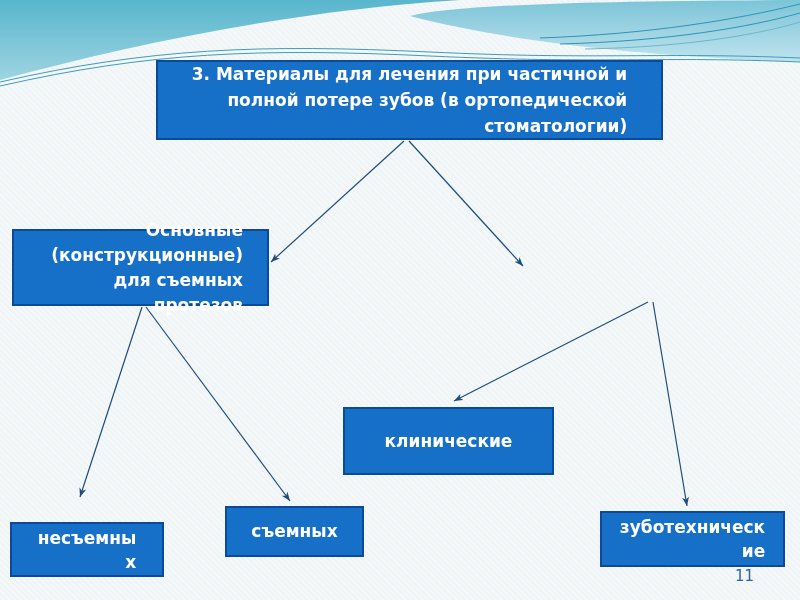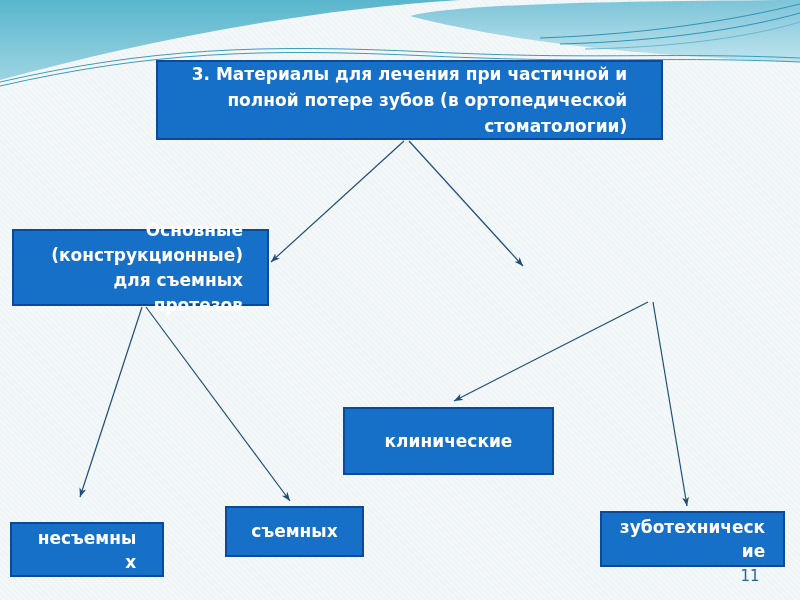--- a/index.html
+++ b/index.html
@@ -20,21 +20,21 @@
   }
   .node-title    { left:156px; top:60px;  width:507px; height:80px; line-height:26px; }
   .node-main-left{ left:12px;  top:229px; width:257px; height:77px; }
   .node-main-right{left:527px; top:238px; width:256px; height:63px; }
   .node-clinical { left:343px; top:407px; width:211px; height:68px; }
   .node-fixed    { left:10px;  top:502px; width:154px; height:55px; line-height:24px;margin-top:20px; }
   .node-removable{ left:225px; top:506px; width:139px; height:51px; }
   .node-dental   { left:600px; top:511px; width:185px; height:56px; line-height:24px; }
   .page-number {
     position:absolute; left:735px; top:567px; width:30px;
-    color:#31639c; font-size:15px; text-align:center;
+    color:#31639c; font-size:15px; 
   }
 </style>
 </head>
 <body>
 
 <div id="slide">
 
   <svg class="hdr" width="800" height="105" viewBox="0 0 800 105" aria-hidden="true">
     <defs>
       <linearGradient id="g1" x1="0" y1="0" x2="0" y2="1">

